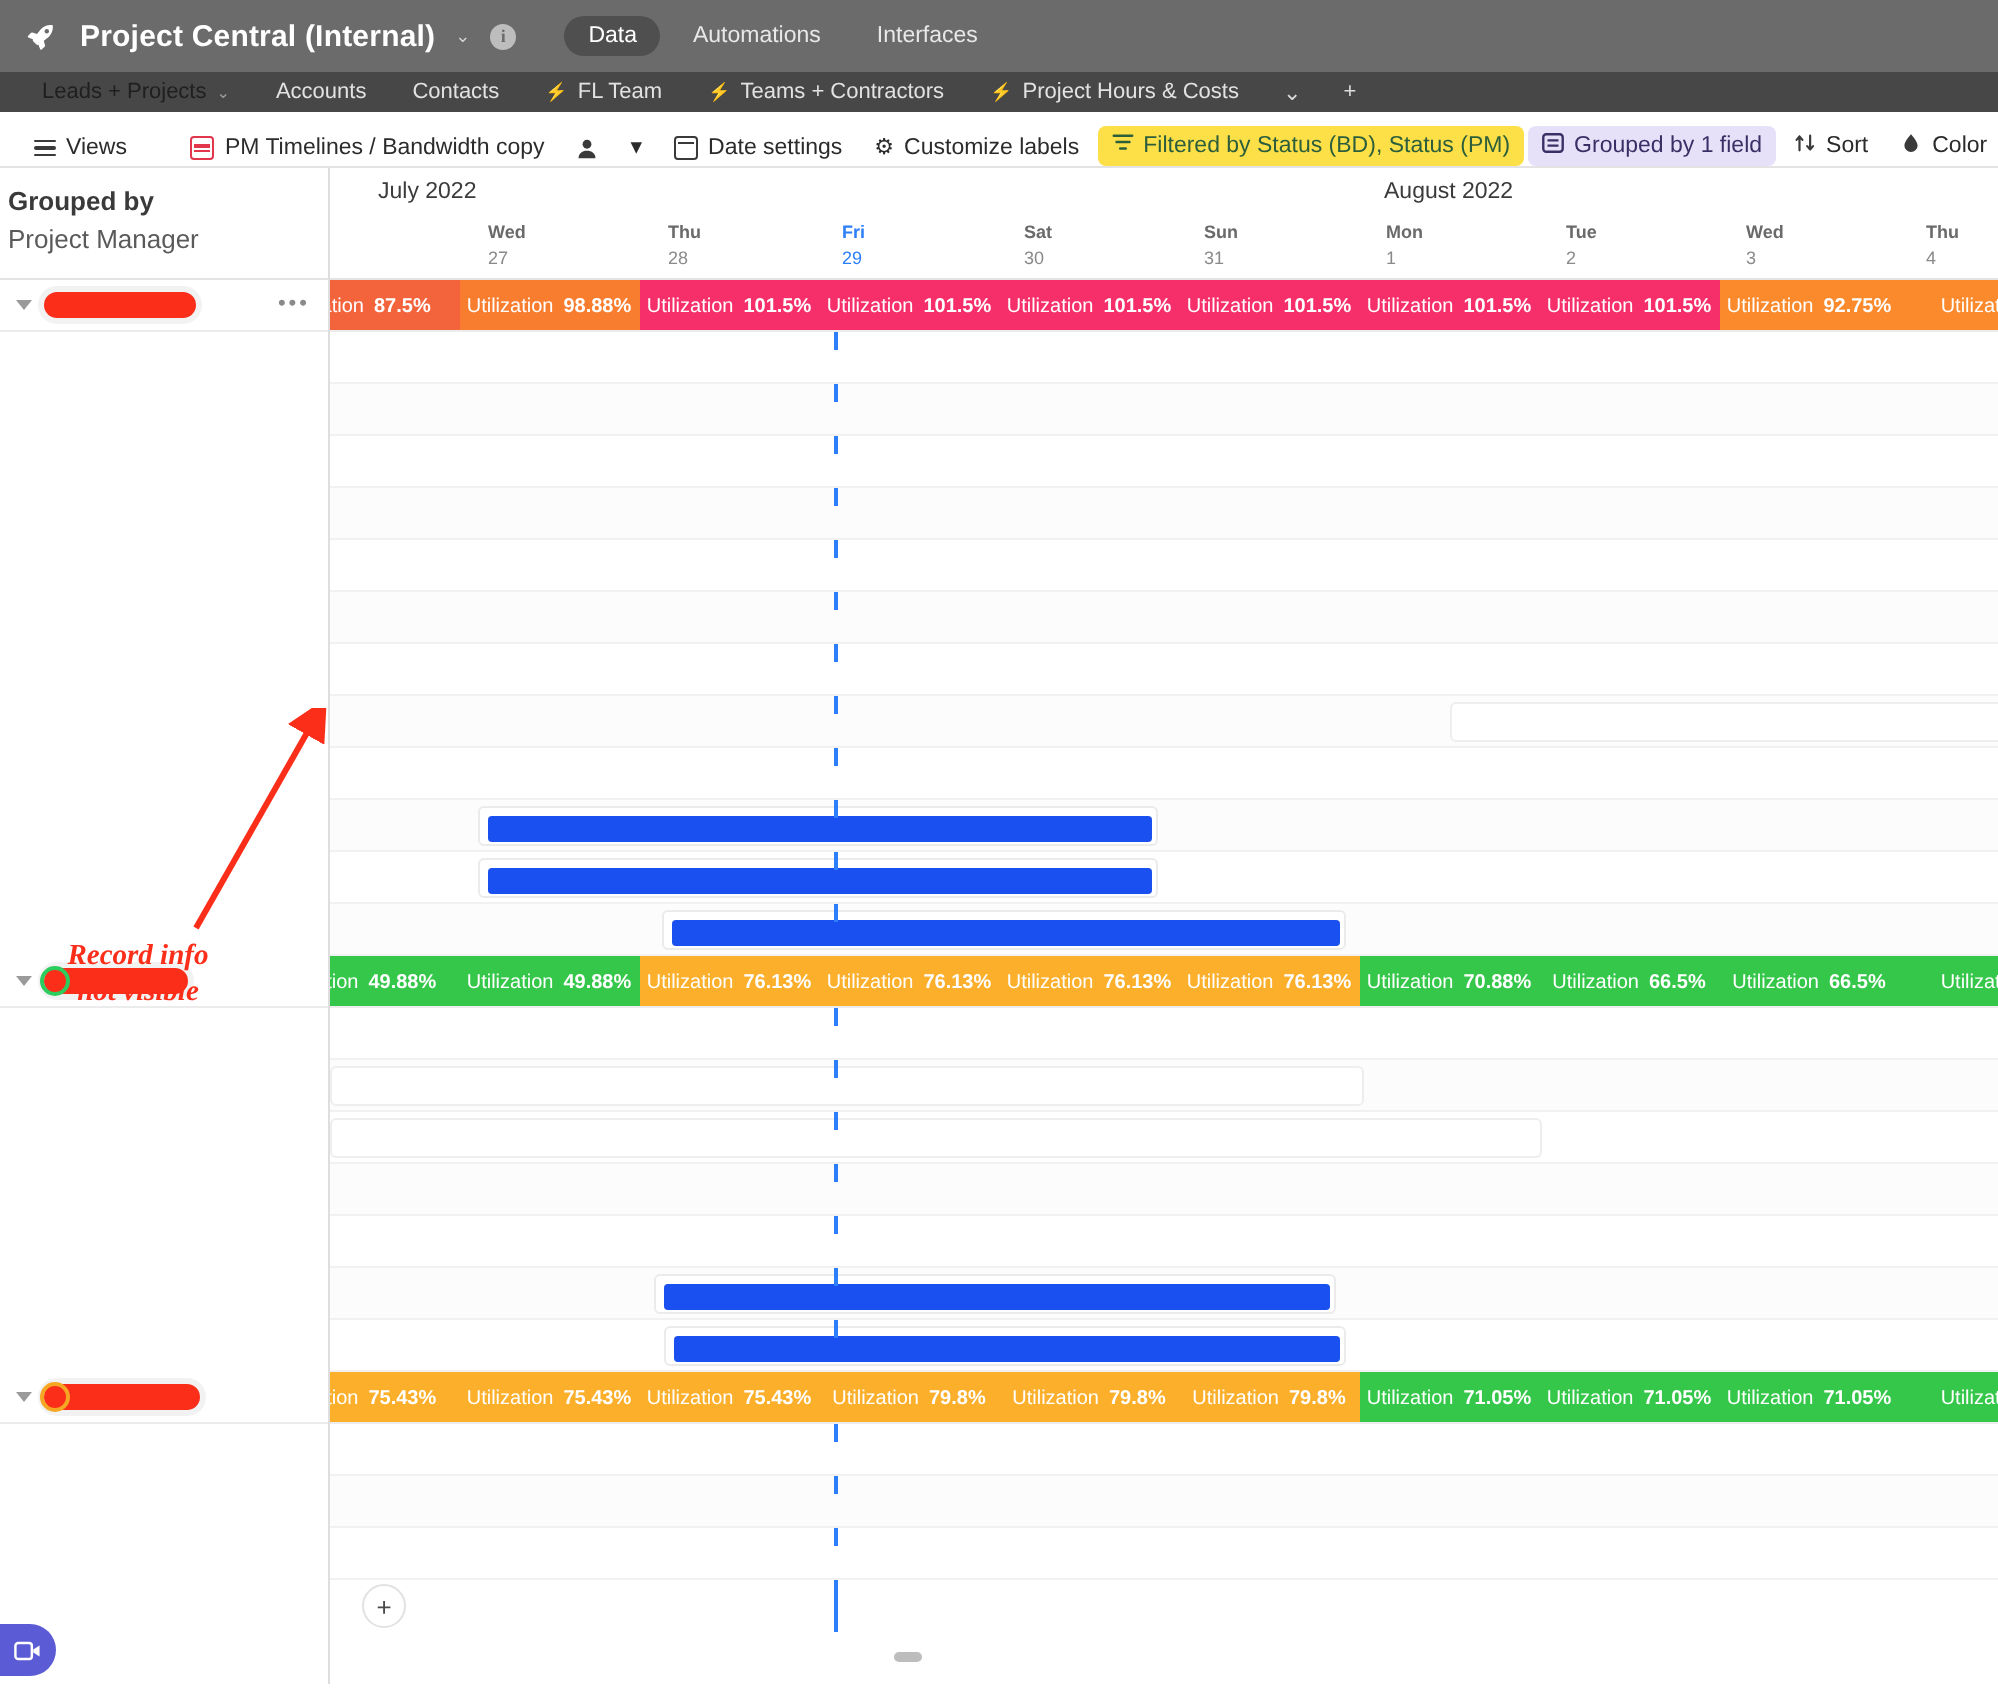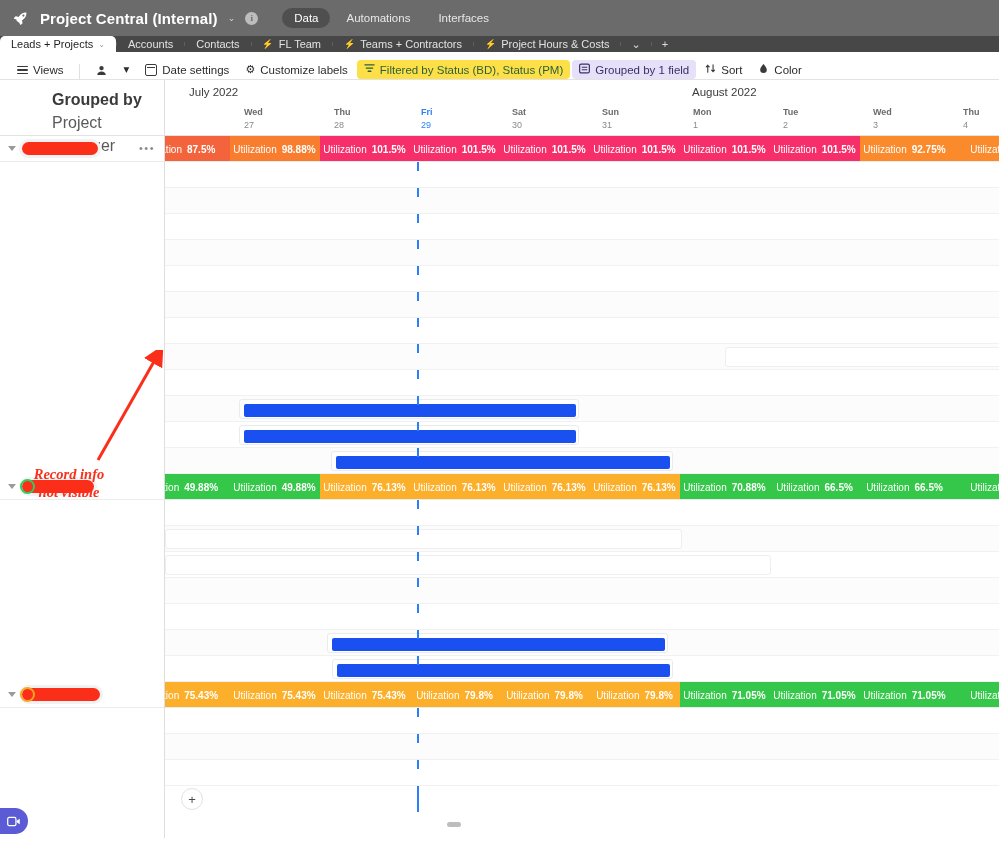--- a/index.html
+++ b/index.html
@@ -25,21 +25,21 @@
   .info-icon {
     width:13px;height:13px;border-radius:50%;background:#bdbdbd;color:#6b6b6b;
     font-size:9px;font-weight:bold;display:flex;align-items:center;justify-content:center;
     font-family:"Liberation Serif", serif;
   }
   .top-nav { display:flex; align-items:center; gap:4px; margin-left:14px; }
   .top-nav .item { font-size:11.5px; color:#e8e8e8; padding:4px 12px; border-radius:12px; }
   .top-nav .item.active { background:#4f4f4f; color:#fff; }
 
   
-  .tabbar { height:16px; background:#474747; display:flex; align-items:stretch; padding:0; }
+  .tabbar { height:16px; background:#474747; display:flex; align-items:stretch; padding:10px; }
   .tab {
     display:flex; align-items:center; gap:5px; padding:0 11px;
     font-size:11px; color:#e2e2e2; position:relative;
   }
   .tab.active { background:#fff; color:#1f1f1f; border-radius:5px 5px 0 0; font-weight:normal; }
   .tab .tchev { font-size:8px; color:#9a9a9a; }
   .tab .lightning { font-size:9px; color:#c9c9c9; }
   .tabsep { width:1px; background:#5e5e5e; margin:6px 0; }
   .tab-ctl { display:flex; align-items:center; padding:0 10px; color:#dcdcdc; font-size:11px; }
 
@@ -59,21 +59,21 @@
   .hamb i { display:block; height:1.5px; background:#3a3a3a; margin:2px 0; border-radius:1px; }
   .sq-icon { width:12px;height:12px;border:1.6px solid #e2364d;border-radius:2px;display:flex;flex-direction:column;justify-content:center;gap:1px;padding:1px; }
   .sq-icon i { display:block;height:1.5px;background:#e2364d; }
   .cal-icon { width:12px;height:12px;border:1.5px solid #3a3a3a;border-radius:2px;position:relative; }
   .cal-icon::before { content:"";position:absolute;top:1.5px;left:1px;right:1px;height:1.5px;background:#3a3a3a; }
   .gear { font-size:11px; }
 
   
   .main { display:flex; height: calc(846px - 36px - 24px - 28px); position:relative; }
   .left-pane { width:165px; flex:0 0 165px; border-right:1px solid #dedede; background:#fff; position:relative; }
-  .grouped-by { padding:8px 10px 0 4px; font-size:16px; line-height:1.45;margin-left:48px; }
+  .grouped-by { padding:8px 10px 0 4px; font-size:13px; line-height:1.45; }
   .grouped-by .gb-label { font-weight:bold; color:#3a3a3a; }
   .grouped-by .gb-value { color:#5a5a5a; }
 
   .right-pane { flex:1; position:relative; overflow:hidden; }
   .cal-header { height:56px; border-bottom:1px solid #e3e3e3; position:relative; }
   .month-row { height:26px; position:relative; }
   .month-label { position:absolute; top:6px; font-size:11.5px; color:#3b3b3b; }
   .day-row { height:30px; position:relative; }
   .daycell { position:absolute; top:0; font-size:9px; line-height:1.4; }
   .daycell .dow { font-weight:bold; color:#6a6a6a; }
@@ -195,20 +195,27 @@
   <div class="tb-item">
     <span class="hamb">
         <i></i>
         <i></i>
         <i></i>
       </span>
     <span>Views</span>
   </div>
   <div class="tb-sep"></div>
   <div class="tb-item">
+    <span class="sq-icon">
+        <i></i>
+        <i></i>
+      </span>
+    <span>PM Timelines / Bandwidth copy</span>
+  </div>
+  <div class="tb-item">
     <svg width="11" height="11" viewBox="0 0 12 12">
         <circle cx="6" cy="3.4" r="2.4" fill="#3a3a3a"></circle>
         <path d="M1.4 11c0-2.6 2-4 4.6-4s4.6 1.4 4.6 4z" fill="#3a3a3a"></path>
       </svg>
   </div>
   <div class="tb-item">▾</div>
   <div class="tb-item">
     <span class="cal-icon"></span>
     <span>Date settings</span>
   </div>

